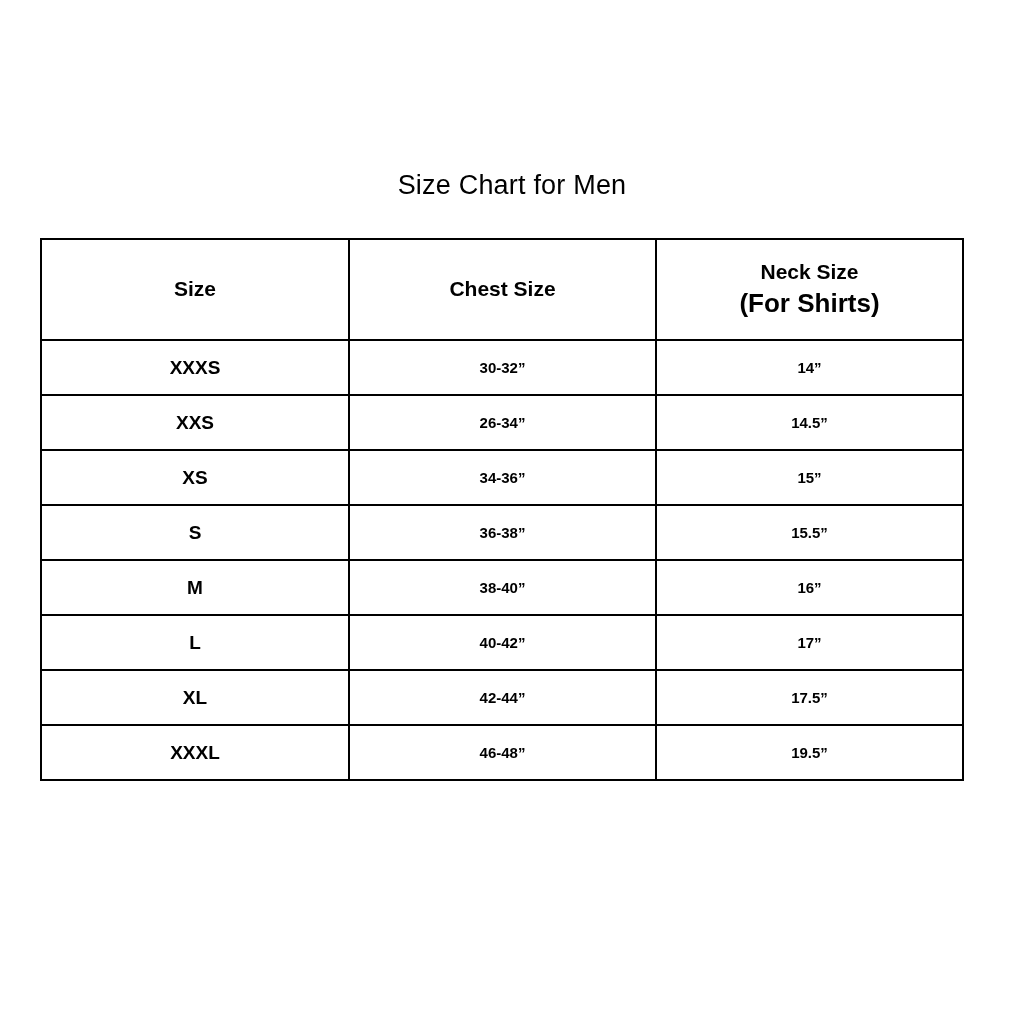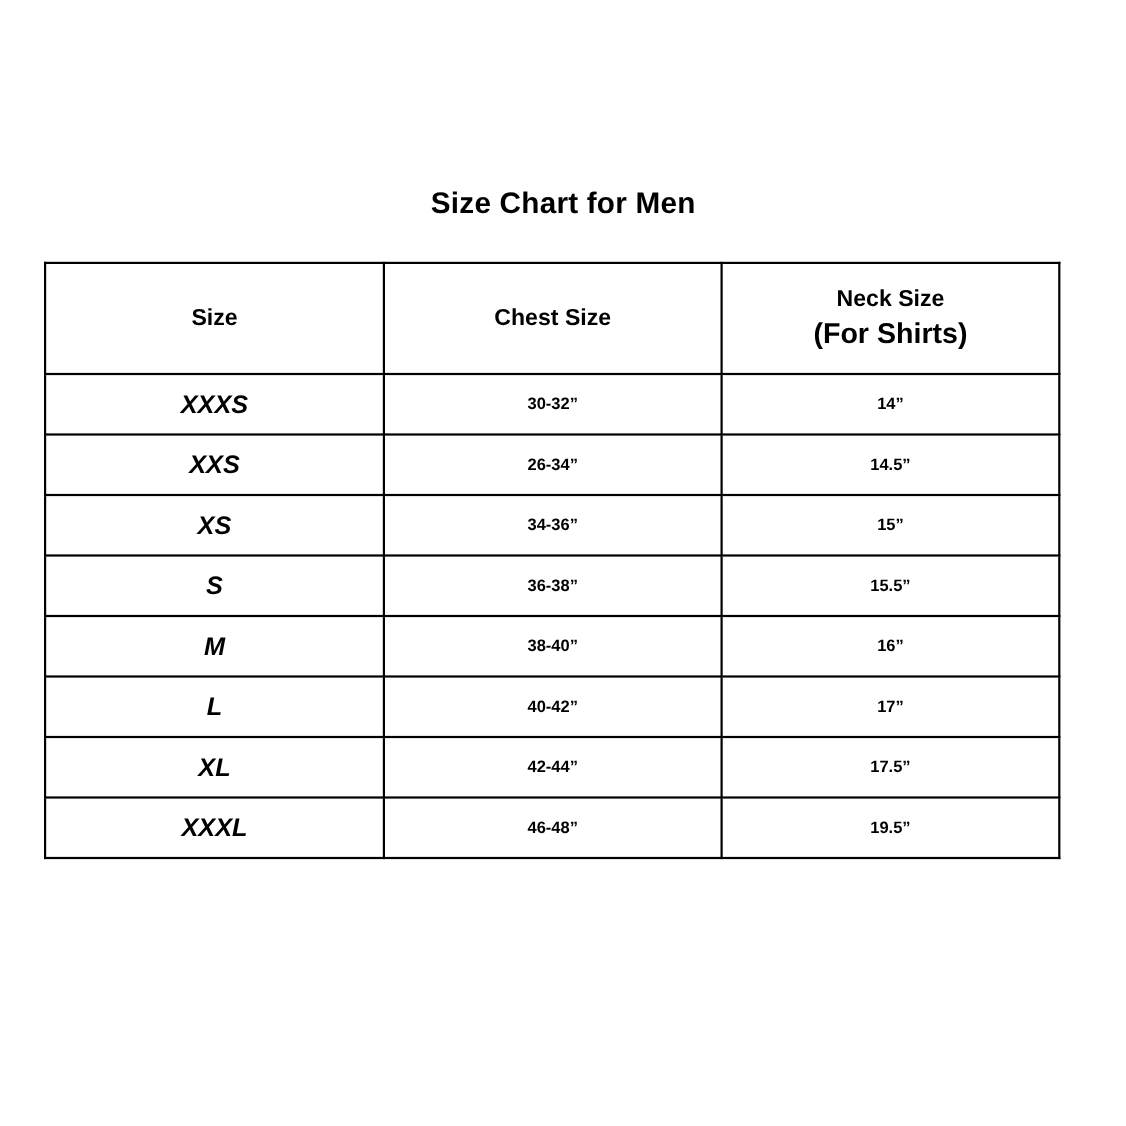--- a/index.html
+++ b/index.html
@@ -20,21 +20,21 @@
     position: relative;
     box-sizing: border-box;
   }
   .chart-title {
     position: absolute;
     top: 170px;
     left: 0;
     width: 1024px;
     text-align: center;
     font-size: 27px;
-    font-weight: bold;
+    font-weight: normal;
     letter-spacing: 0.2px;
     color: #000000;
   }
   .size-table-wrap {
     position: absolute;
     top: 238px;
     left: 40px;
     width: 922px;
   }
   table.size-table {
@@ -62,22 +62,21 @@
   thead th .sub {
     display: block;
     font-size: 26px;
     font-weight: bold;
   }
   tbody td {
     height: 53px;
     font-size: 15px;
   }
   tbody td.col-size {
-    font-size: 23px;
-    font-style: italic;
+    font-size: 19px;
   }
 </style>
 </head>
 <body>
 
 <div class="page">
 
   <div class="chart-title">Size Chart for Men</div>
 
   <div class="size-table-wrap">

